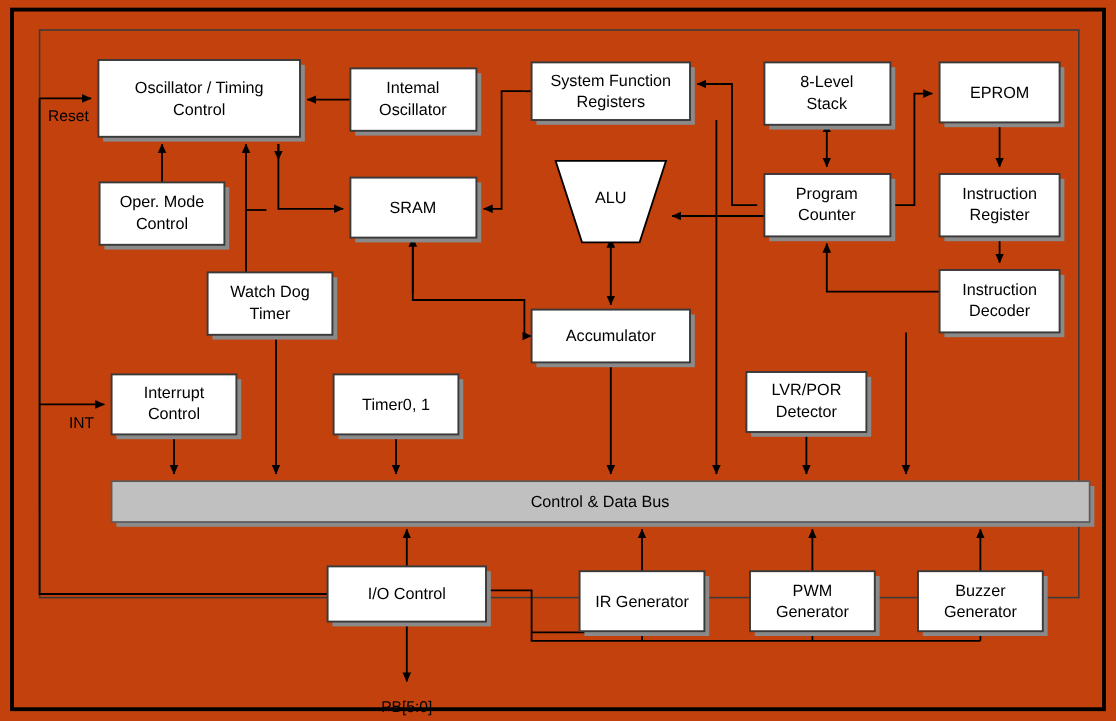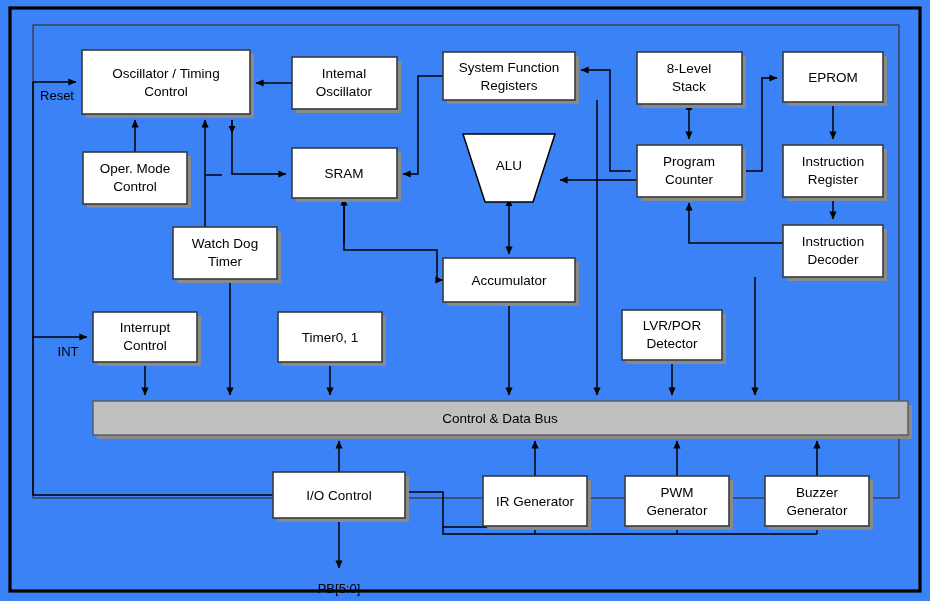--- a/index.html
+++ b/index.html
@@ -7,21 +7,21 @@
     padding: 0;
     background: #ffffff;
   }
   body {
     font-family: "Liberation Sans", sans-serif;
   }
   #canvas {
     position: relative;
     width: 930px;
     height: 601px;
-    background: #3b82f6;
+    background: #c2410c;
     overflow: hidden;
   }
   svg.diagram {
     position: absolute;
     top: 0;
     left: 0;
     width: 930px;
     height: 601px;
   }
   .blk-rect {

